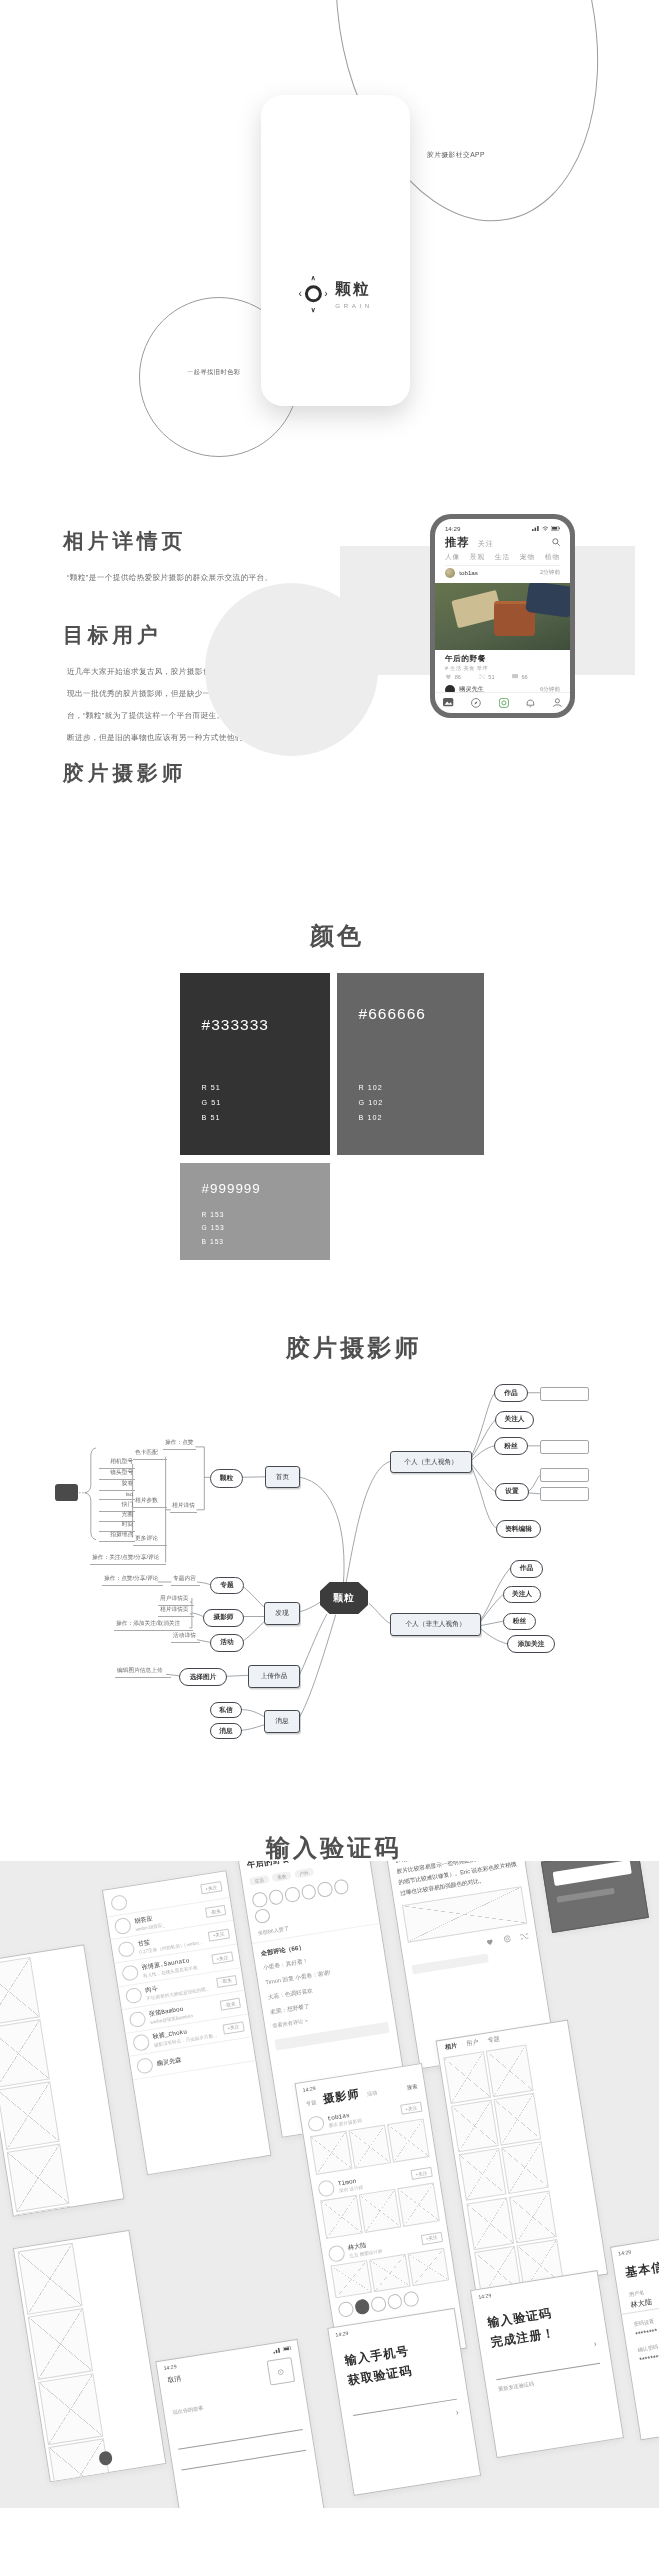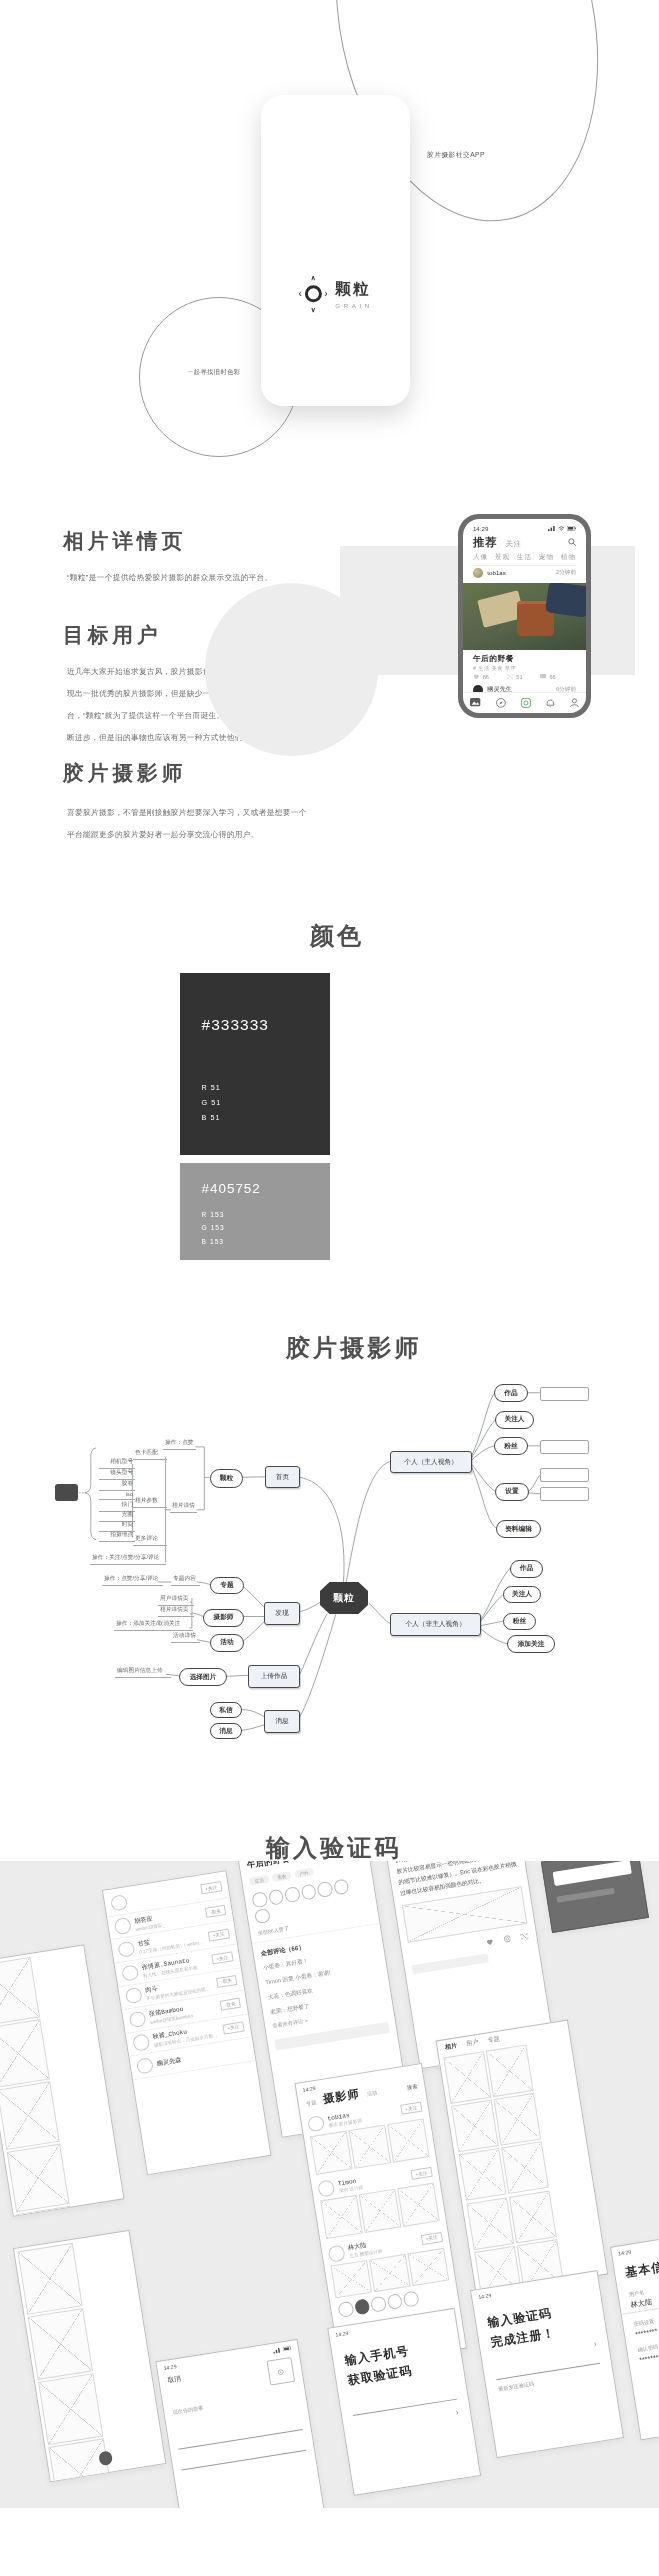--- a/index.html
+++ b/index.html
@@ -125,26 +125,25 @@
     </div>
   </div>
 
   <div class="abs serif-h h40" style="left:63px;top:527px;">相片详情页</div>
   <div class="abs body15" style="left:67px;top:567px;width:252px;">“颗粒”是一个提供给热爱胶片摄影的群众展示交流的平台。</div>
 
   <div class="abs serif-h h40" style="left:63px;top:621px;">目标用户</div>
   <div class="abs body15" style="left:67px;top:661px;width:246px;">近几年大家开始追求复古风，胶片摄影也有回温的趋势，各大平台涌现出一批优秀的胶片摄影师，但是缺少一个专门展示交流的移动平台，“颗粒”就为了提供这样一个平台而诞生。我们要不断学习新事物不断进步，但是旧的事物也应该有另一种方式使他们更好的保存下来。</div>
 
   <div class="abs serif-h h40" style="left:63px;top:759px;">胶片摄影师</div>
-  <div class="abs body15" style="left:67px;top:802px;width:246px;">喜爱胶片摄影，不管是刚接触胶片想要深入学习，又或者是想要一个平台能跟更多的胶片爱好者一起分享交流心得的用户。</div>
 
   <div class="abs grayband" style="left:340px;top:546px;width:295px;height:129px;"></div>
   <div class="abs graycircle" style="left:205px;top:583px;width:173px;height:173px;"></div>
 
-  <div class="abs phone" style="left:458px;top:514px;width:133px;height:204px;">
+  <div class="abs phone" style="left:430px;top:514px;width:145px;height:204px;">
     <div class="screen">
       <div class="statusbar">
           <span class="sb-time">14:29</span>
         <span class="sb-ic">
           <svg width="7.2" height="5.2" viewBox="0 0 14 10">
               <rect x="0" y="6" width="3" height="4" fill="#444"></rect>
               <rect x="5" y="3" width="3" height="7" fill="#444"></rect>
               <rect x="10" y="0" width="3" height="10" fill="#444"></rect>
             </svg>
           <svg width="6.7" height="5.2" viewBox="0 0 13 10">
@@ -234,22 +233,28 @@
     </div>
   </div>
 
   <div class="abs serif-h h46" style="left:310px;top:920px;">颜色</div>
   <div class="swatch" style="left:180px;top:973px;width:150px;height:182px;background:#333333;">
     <div class="sw-hex" style="top:43px;">#333333</div>
     <div class="sw-rgb" style="top:107px;">R  51
 G  51
 B  51</div>
   </div>
+  <div class="swatch" style="left:337px;top:973px;width:147px;height:182px;background:#666666;">
+    <div class="sw-hex" style="top:32px;">#666666</div>
+    <div class="sw-rgb" style="top:107px;">R  102
+G  102
+B  102</div>
+  </div>
   <div class="swatch" style="left:180px;top:1163px;width:150px;height:97px;background:#999999;">
-    <div class="sw-hex" style="top:17.5px;font-size:13.4px;">#405752</div>
+    <div class="sw-hex" style="top:17.5px;font-size:13.4px;">#999999</div>
     <div class="sw-rgb" style="top:45px;line-height:13.4px;font-size:6.7px;">R  153
 G  153
 B  153</div>
   </div>
 
   <div class="abs serif-h h46" style="left:286px;top:1332px;">胶片摄影师</div>
   <div class="abs" id="mindmap">
     <svg class="mm-svg" width="562" height="392" viewBox="0 0 1090 760">
       <path d="M489,207 C565,220 583,320 577,412"></path>
       <path d="M668,177 C618,192 598,330 582,412"></path>

